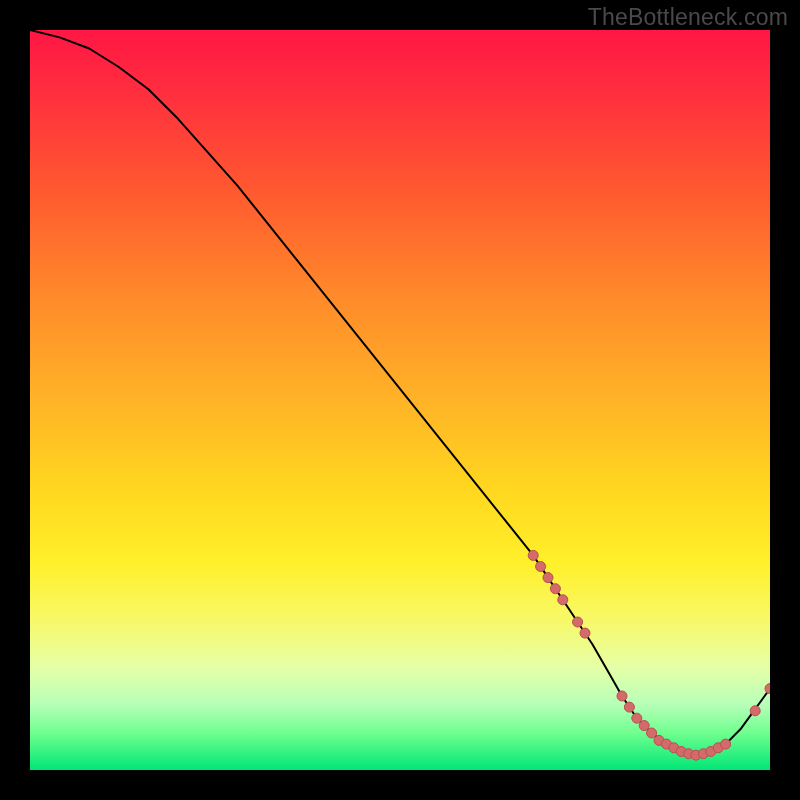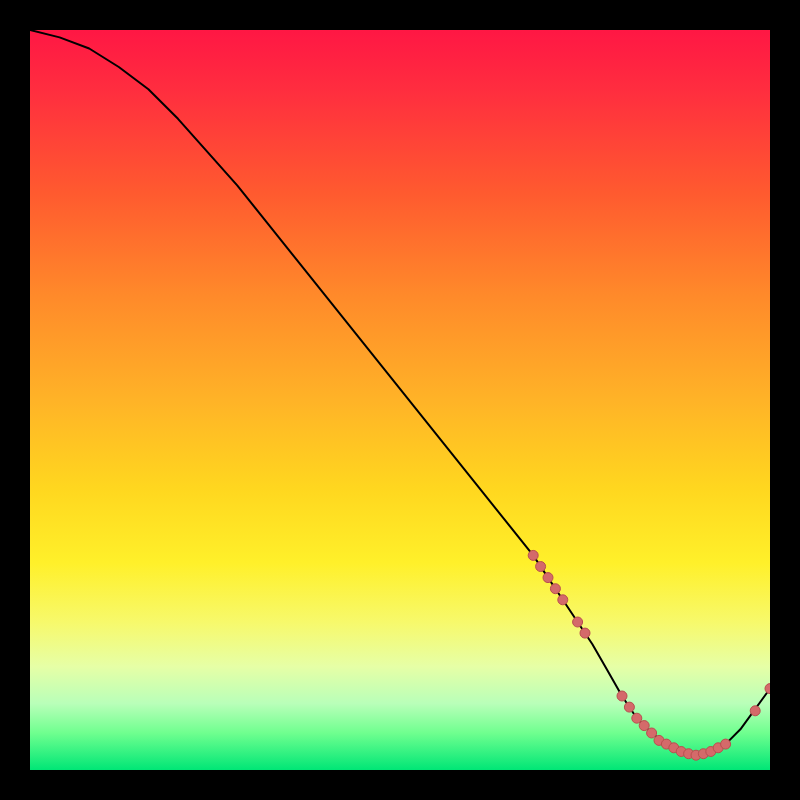--- a/index.html
+++ b/index.html
@@ -54,20 +54,21 @@
   }
   svg.curve {
     position: absolute;
     inset: 0;
   }
 </style>
 </head>
 <body>
 
 <div class="stage">
+  <div class="watermark">TheBottleneck.com</div>
 
   <div class="plot">
     <div class="gradient-bg"></div>
     <svg class="curve" viewBox="0 0 740 740" preserveAspectRatio="none">
       <path id="curve-path" fill="none" stroke="#000" stroke-width="2" stroke-linecap="round" stroke-linejoin="round" d="M0.00 0.00 L29.60 7.40 L59.20 18.50 L88.80 37.00 L118.40 59.20 L148.00 88.80 L177.60 122.10 L207.20 155.40 L236.80 192.40 L266.40 229.40 L296.00 266.40 L325.60 303.40 L355.20 340.40 L384.80 377.40 L414.40 414.40 L444.00 451.40 L473.60 488.40 L503.20 525.40 L518.00 547.60 L532.80 569.80 L547.60 592.00 L562.40 614.20 L577.20 640.10 L592.00 666.00 L606.80 688.20 L621.60 703.00 L636.40 714.10 L651.20 721.50 L666.00 725.20 L680.80 721.50 L695.60 714.10 L710.40 699.30 L740.00 658.60"></path>
       <g id="markers">
           <circle cx="503.20" cy="525.40" r="5" fill="#d46a6a" stroke="#b94f4f" stroke-width="1"></circle>
           <circle cx="510.60" cy="536.50" r="5" fill="#d46a6a" stroke="#b94f4f" stroke-width="1"></circle>
           <circle cx="518.00" cy="547.60" r="5" fill="#d46a6a" stroke="#b94f4f" stroke-width="1"></circle>
           <circle cx="525.40" cy="558.70" r="5" fill="#d46a6a" stroke="#b94f4f" stroke-width="1"></circle>

